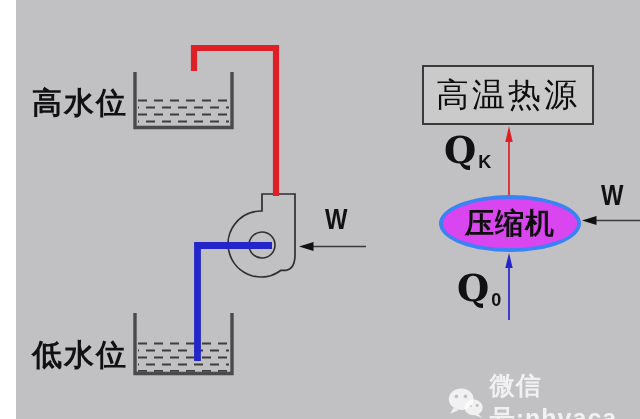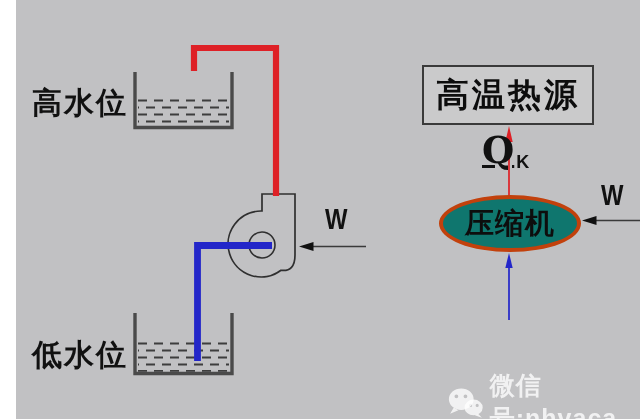--- a/index.html
+++ b/index.html
@@ -17,29 +17,29 @@
     color:#111;
     font-weight:bold;
     white-space:nowrap;
   }
   .water-label{font-size:30px;letter-spacing:2px;}
   .hot-box,.cold-box{
     position:absolute;
     background:#cacacb;
     border:2px solid #3a3a3a;
     display:flex;align-items:center;justify-content:center;
-    font-size:33px;font-weight:bold;color:#0d0d0d;letter-spacing:3px;
+    font-size:33px;font-weight:normal;color:#0d0d0d;letter-spacing:3px;
   }
   .hot-box{left:406px;top:65px;width:168px;height:56px;}
   .cold-box{left:406px;top:320px;width:169px;height:54px;}
   .compressor{
     position:absolute;
     left:423px;top:195px;width:134px;height:49px;
-    background:#0f766e;
-    border:4px solid #c2410c;
+    background:#d946ef;
+    border:4px solid #3b82f6;
     border-radius:50%;
     display:flex;align-items:center;justify-content:center;
     font-size:29px;font-weight:bold;color:#0d0d0d;letter-spacing:1px;
   }
   .w-label{
     font-size:29px;
     transform:scaleX(0.82);
     transform-origin:left top;
   }
   .q-label{
@@ -124,30 +124,33 @@
   <div class="lbl water-label" style="left:16px;top:83px;">高水位</div>
 
   <div class="lbl water-label" style="left:16px;top:335px;">低水位</div>
 
   <div class="lbl w-label" style="left:309px;top:203px;">W</div>
 
   <div class="hot-box">
     <span>高温热源</span>
   </div>
 
-  <div class="lbl q-label" style="left:466px;top:128px;text-decoration:underline;">
+  <div class="lbl q-label" style="left:428px;top:128px;">
     <span>Q</span><sub>K</sub>
   </div>
 
   <div class="compressor">
     <span>压缩机</span>
   </div>
 
   <div class="lbl w-label" style="left:585px;top:179px;">W</div>
 
+  <div class="lbl q-label" style="left:441px;top:266px;">
+    <span>Q</span><sub>0</sub>
+  </div>
 
 
   <div class="watermark">
     <svg width="44" height="33" viewBox="0 0 48 40">
       <g fill="rgba(255,255,255,0.78)">
         <path fill-rule="evenodd" d="M 4,16 a 15,13 0 1 0 30,0 a 15,13 0 1 0 -30,0
                  M 10.8,12.5 a 2.3,2.3 0 1 0 4.6,0 a 2.3,2.3 0 1 0 -4.6,0
                  M 21.8,12.5 a 2.3,2.3 0 1 0 4.6,0 a 2.3,2.3 0 1 0 -4.6,0"></path>
         <path d="M 10,26 L 5.5,33.5 L 15.5,29.5 Z"></path>
         <path fill-rule="evenodd" d="M 23,26 a 11,9.5 0 1 0 22,0 a 11,9.5 0 1 0 -22,0

